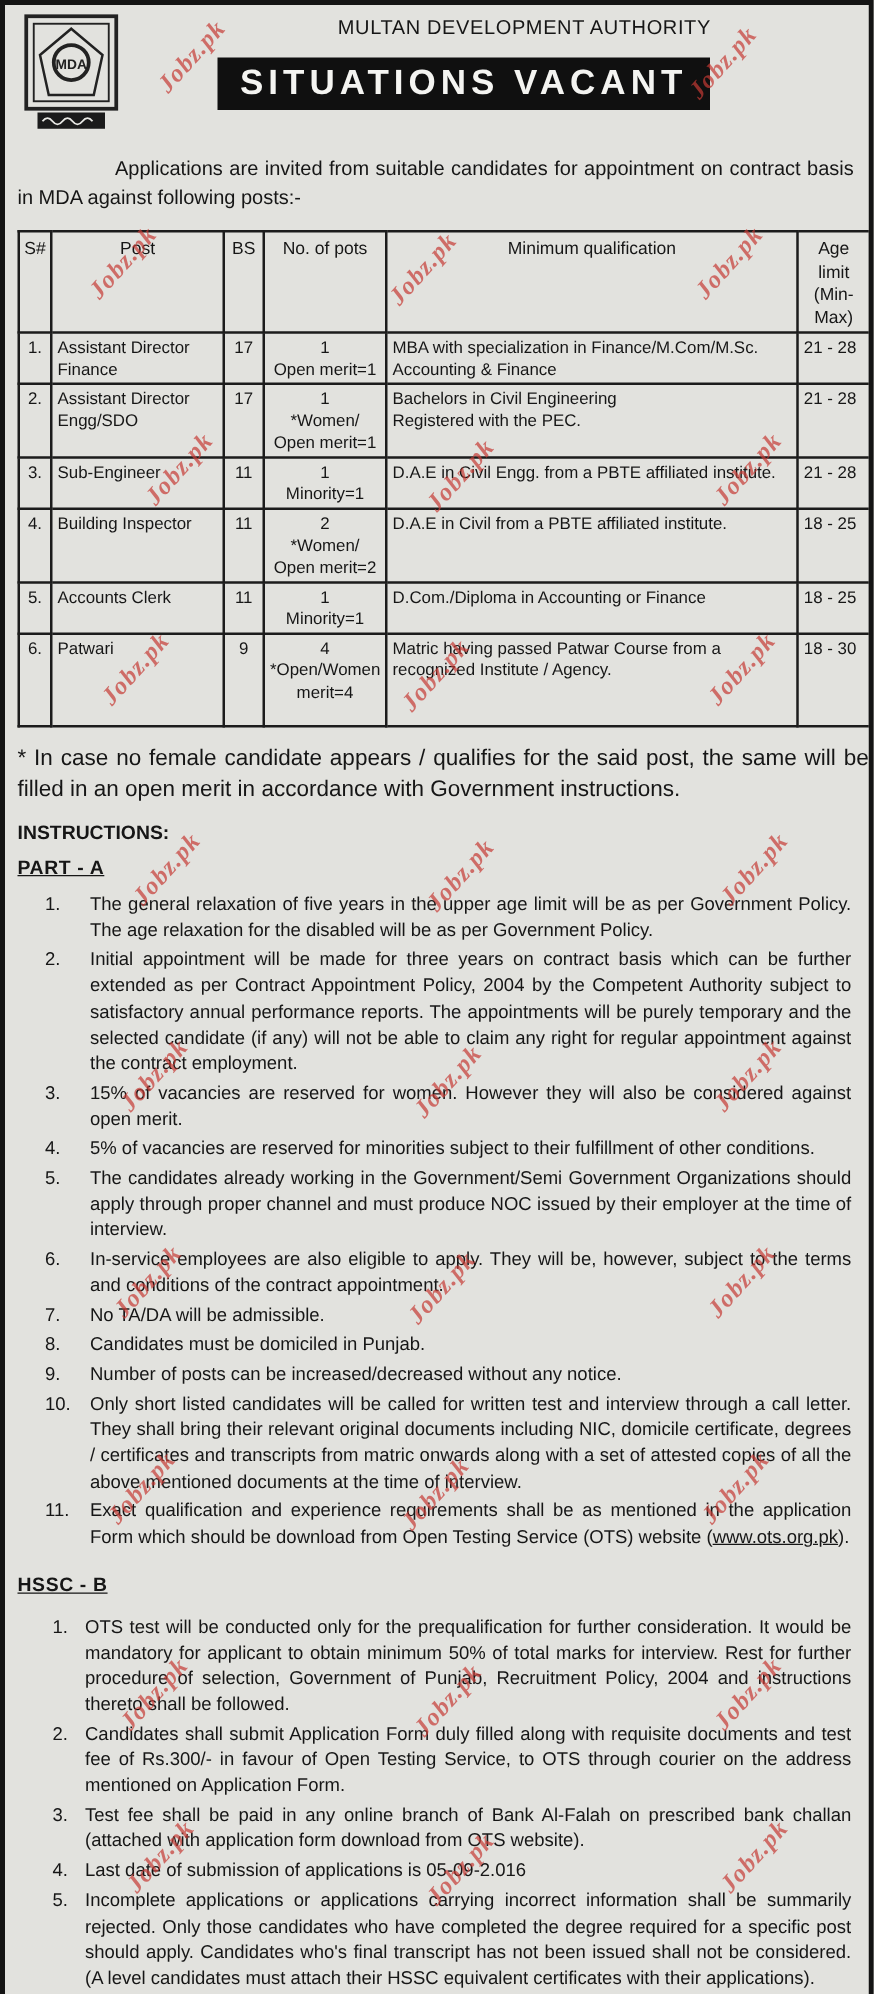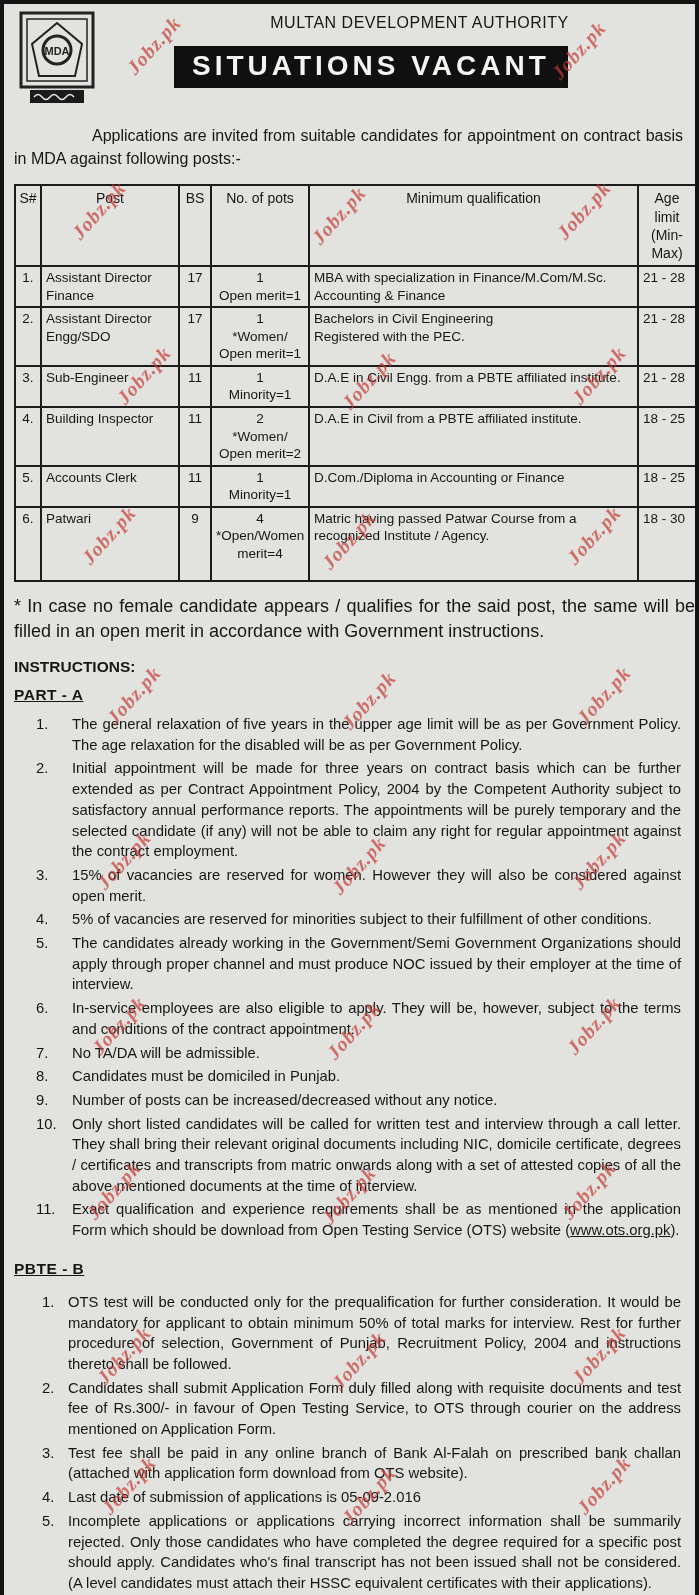--- a/index.html
+++ b/index.html
@@ -198,21 +198,21 @@
         <div class="li">
           <span class="num">10.</span>
           <span class="txt">Only short listed candidates will be called for written test and interview through a call letter.  They shall bring their relevant original documents including NIC, domicile certificate, degrees / certificates and transcripts from matric onwards along with a set of attested copies of all the above mentioned documents at the time of interview.</span>
         </div>
         <div class="li">
           <span class="num">11.</span>
           <span class="txt">Exact qualification and experience requirements shall be as mentioned in the application Form which should be download from Open Testing Service (OTS) website (<u>www.ots.org.pk</u>).</span>
         </div>
       </div>
 
-    <div><span class="h-part h-part-b">PBTE - B</span></div>
+    <div><span class="h-part h-part-b">HSSC - B</span></div>
     <div class="ilist ilist-b">
         <div class="li">
           <span class="num">1.</span>
           <span class="txt">OTS test will be conducted only for the prequalification for further consideration.  It would be mandatory for applicant to obtain minimum 50% of total marks for interview.  Rest for further procedure of selection, Government of Punjab, Recruitment Policy, 2004 and instructions thereto shall be followed.</span>
         </div>
         <div class="li">
           <span class="num">2.</span>
           <span class="txt">Candidates shall submit Application Form duly filled along with requisite documents and test fee of Rs.300/- in favour of Open Testing Service, to OTS through courier on the address mentioned on Application Form.</span>
         </div>
         <div class="li">

